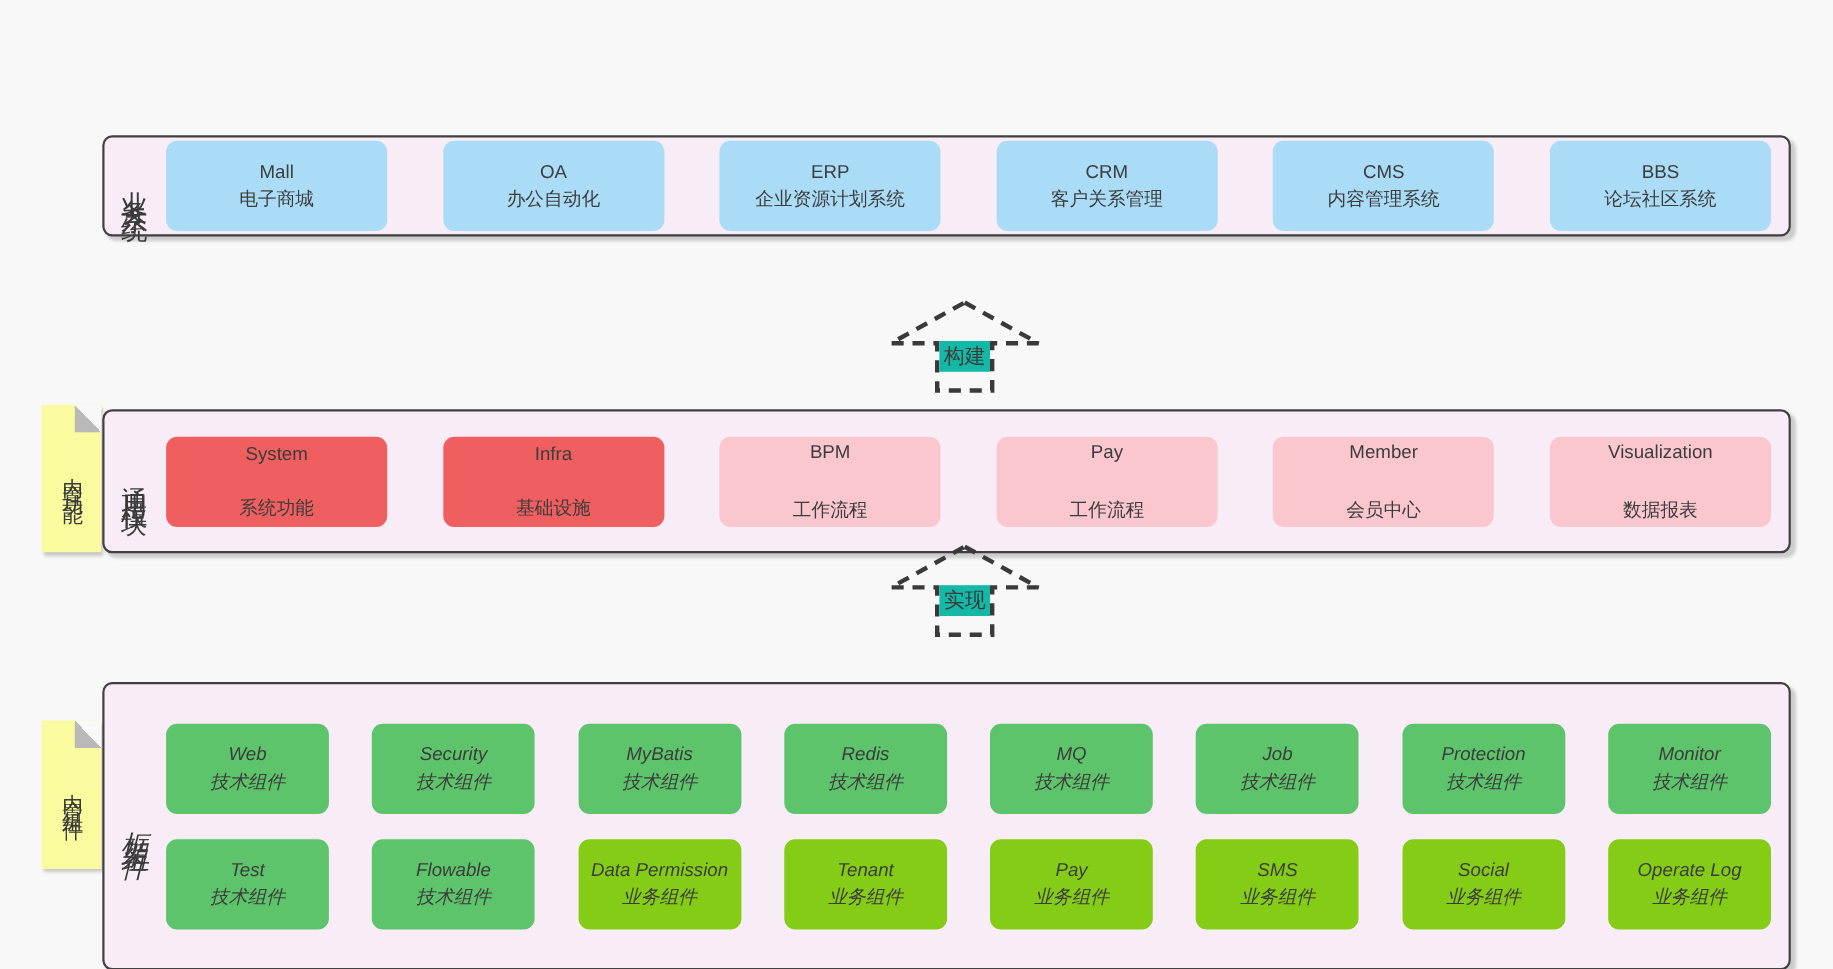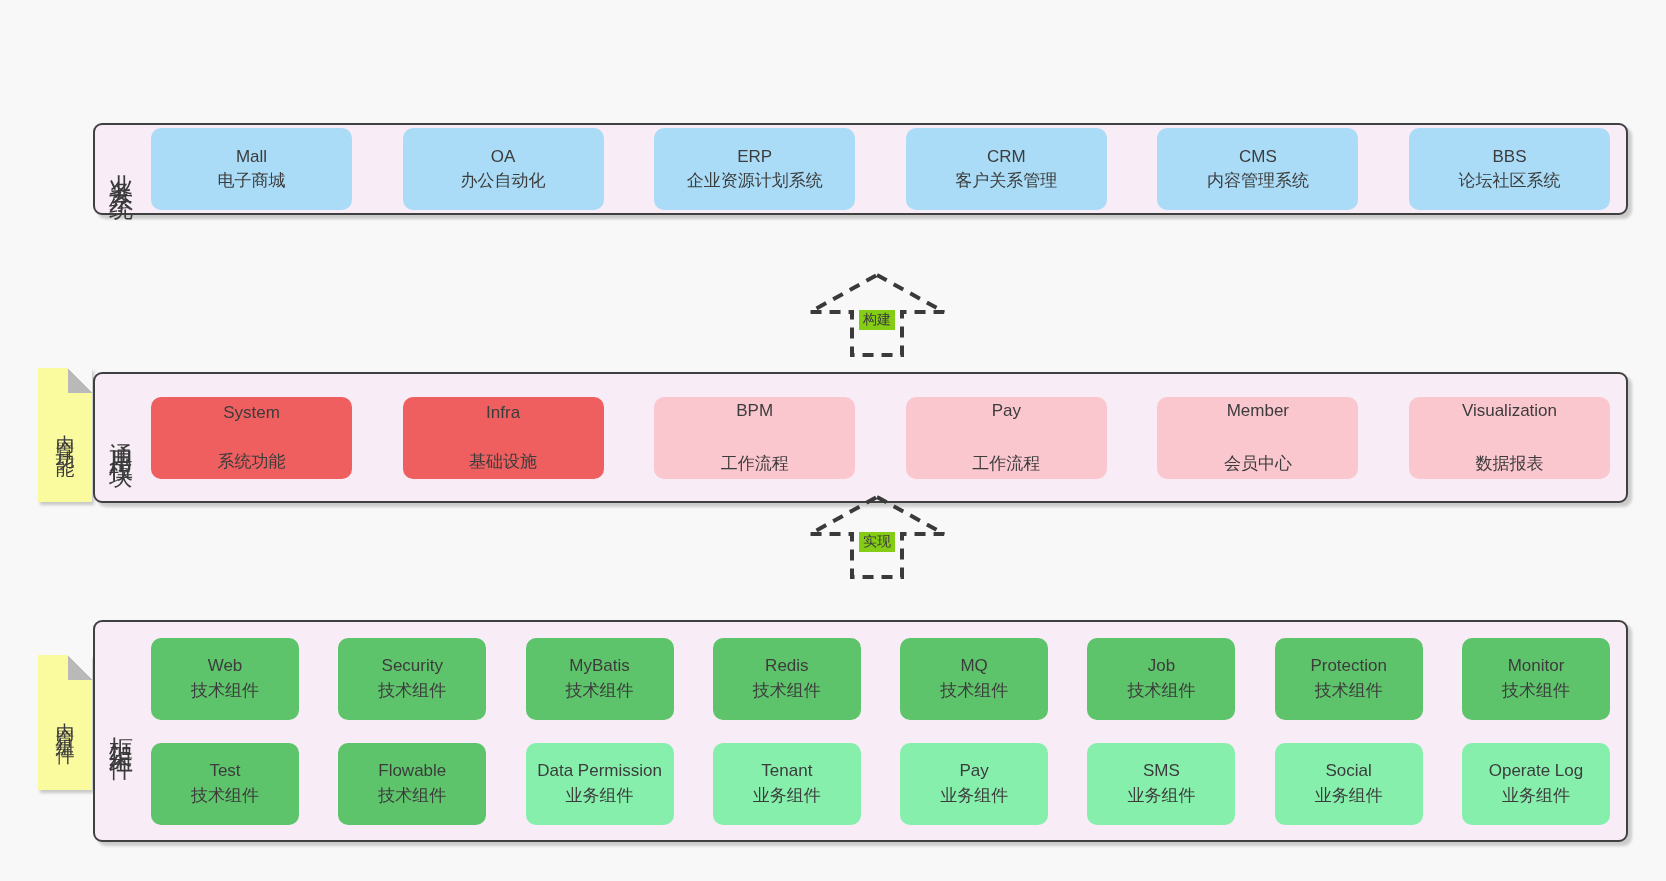--- a/index.html
+++ b/index.html
@@ -19,21 +19,21 @@
     width: 1535px;
     background: #f8edf7;
     border: 2px solid #404040;
     border-radius: 9px;
     box-shadow: 4px 4px 3px rgba(0,0,0,0.18);
     box-sizing: border-box;
     display: flex;
   }
   .section-top    { top: 123px; height: 92px; }
   .section-middle { top: 372px; height: 131px; }
-  .section-bottom { top: 620px; height: 222px; }
+  .section-bottom { top: 620px; height: 262px; font-style: italic; }
 
   .section-label {
     width: 52px;
     flex: 0 0 52px;
     display: flex;
     align-items: center;
     justify-content: center;
   }
   .vtext {
     writing-mode: vertical-lr;
@@ -75,21 +75,21 @@
     color: #3c3c3c;
     box-sizing: border-box;
     padding: 2px 6px;
   }
   .wide   { width: 201px; flex: 0 0 201px; }
   .narrow { width: 148px; flex: 0 0 148px; }
   .blue       { background: #aadcf7; }
   .red        { background: #ef5f5f; gap: 24px; }
   .pink       { background: #fbc7cf; justify-content: space-between; }
   .green      { background: #5ec46b; }
-  .lightgreen { background: #86efac; }
+  .lightgreen { background: #84cc16; }
 
   
   .note {
     position: absolute;
     left: 38px;
     width: 54px;
     background: #fafa9e;
     box-shadow: 2px 3px 3px rgba(0,0,0,0.2);
     display: flex;
     align-items: center;
@@ -114,23 +114,23 @@
     height: 86px;
   }
   .arrow-1 { top: 272px; }
   .arrow-2 { top: 494px; }
   .arrow svg { display: block; }
   .arrow-label {
     position: absolute;
     left: 50%;
     top: 38px;
     transform: translateX(-50%);
-    background: #84cc16;
+    background: #14b8a6;
     padding: 1px 4px;
-    font-size: 14px;
+    font-size: 19px;
     color: #3a3a3a;
     white-space: nowrap;
   }
 </style>
 </head>
 <body>
 
 <div class="section section-top">
   <div class="section-label">
     <span class="vtext">业务系统</span>

